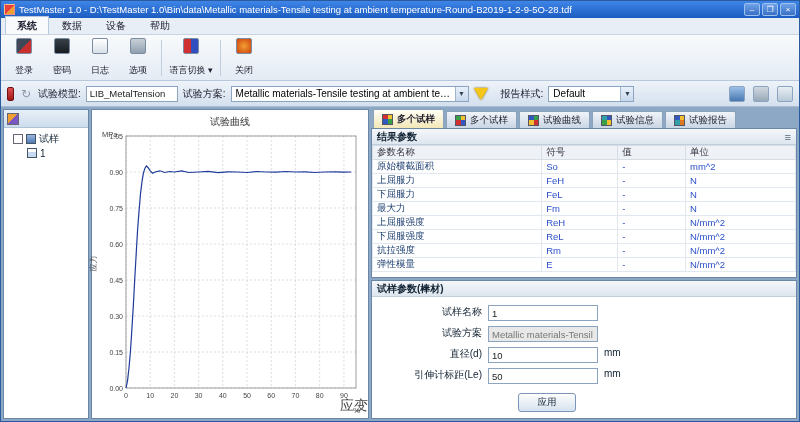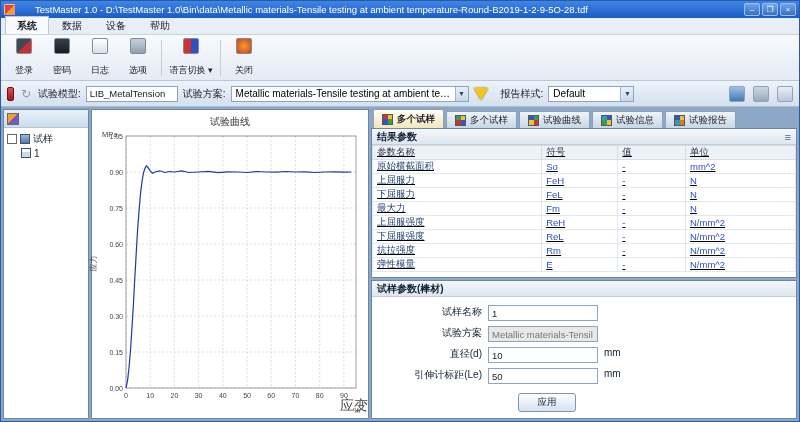--- a/index.html
+++ b/index.html
@@ -1,21 +1,21 @@
 <!DOCTYPE html>
 <html><head>
 <meta charset="utf-8">
 <style>
   * { box-sizing: border-box; margin: 0; padding: 0; }
   html,body { width:800px; height:422px; overflow:hidden;
     font-family:"Liberation Sans","DejaVu Sans",sans-serif; font-size:10px; background:#8da8c4;}
   .window { width:800px; height:422px; display:flex; flex-direction:column; border:1px solid #2a5aa0;}
   
   .titlebar { height:17px; background:linear-gradient(#3f85e8,#1b5cc0); color:#fff;
-    display:flex; align-items:center; padding:0 3px; gap:20px; flex:0 0 17px;}
+    display:flex; align-items:center; padding:0 3px; gap:4px; flex:0 0 17px;}
   .app-icon { width:11px; height:11px; background:linear-gradient(135deg,#e84040 50%,#f0a030 50%); border:1px solid rgba(255,255,255,.4);}
   .title-text { flex:1; font-size:9.5px; white-space:nowrap; overflow:hidden; text-overflow:ellipsis;}
   .win-btns { display:flex; gap:2px;}
   .win-btn { width:16px; height:13px; background:linear-gradient(#6ea2e8,#3a70c4); border:1px solid #9cc0f0;
     color:#fff; font-size:8px; line-height:11px; text-align:center; border-radius:2px;}
   
   .menubar { height:17px; background:#e8eef6; display:flex; align-items:flex-end; padding:0 4px; gap:2px;
     border-bottom:1px solid #c8d4e4; flex:0 0 17px;}
   .menu-item { padding:2px 11px 1px; color:#223; }
   .menu-item.active { background:#f8fafc; border:1px solid #b8c8dc; border-bottom:none; font-weight:bold;}
@@ -54,21 +54,21 @@
   .ic-gears { background:linear-gradient(#d0d8e0,#98a8b8);}
   .ic-scale { background:linear-gradient(#e8eef4,#b8c8d8);}
   
   .content { flex:1; display:flex; padding:2px; gap:2px; background:#8da8c4; min-height:0;}
   .panel { background:#fff; border:1px solid #6a87a8;}
   
   .left-panel { flex:0 0 86px; display:flex; flex-direction:column;}
   .lp-head { height:18px; background:linear-gradient(#e8f0f8,#ccdcec); border-bottom:1px solid #b0c4d8;
     display:flex; align-items:center; padding:0 3px;}
   .lp-ic { width:12px; height:12px; background:linear-gradient(135deg,#f0a030 50%,#7858c0 50%); border:1px solid #667;}
-  .tree { padding:4px 3px;}
+  .tree { padding:4px 9px;}
   .tree-row { display:flex; align-items:center; gap:3px; height:14px;}
   .tree-row.child { padding-left:14px;}
   .chk { width:10px; height:10px; background:#fff; border:1px solid #667; }
   .tree-ic { width:10px; height:10px; background:linear-gradient(#9ab8e0,#5078b0); border:1px solid #456;}
   .tree-ic.curve { background:linear-gradient(#fff 40%,#c8daf0 40%); }
   .tree-lbl { color:#123;}
   
   .chart-panel { flex:0 0 278px; position:relative;}
   .ch-title { position:absolute; top:5px; left:0; right:0; text-align:center; color:#333; font-size:10px;}
   .ch-yunit { position:absolute; top:20px; left:10px; font-size:7.5px; color:#444;}
@@ -88,21 +88,21 @@
   .tab.active { height:19px; background:linear-gradient(#fffef4,#f3e7b8); font-weight:bold;}
   .gicon { width:11px; height:11px; display:grid; grid-template-columns:1fr 1fr; grid-template-rows:1fr 1fr;
     border:1px solid #556; gap:0;}
   .gicon i { display:block;}
   .c-red{background:#d03030}.c-yel{background:#f0c030}.c-grn{background:#38a048}
   .c-blu{background:#3058c0}.c-tea{background:#30a0a8}.c-org{background:#e07820}
   .result-panel { flex:0 0 150px; display:flex; flex-direction:column; min-height:0;}
   .sec-head { flex:0 0 16px; background:linear-gradient(#f4f7fa,#dde6ef); border-bottom:1px solid #c0cedc;
     display:flex; align-items:center; padding:0 5px; color:#123; font-weight:bold;}
   .sec-head .menu-glyph { margin-left:auto; color:#567; font-size:11px;}
-  .rtable-wrap { flex:1; overflow:hidden;text-decoration:underline;}
+  .rtable-wrap { flex:1; overflow:hidden;}
   table { width:100%; border-collapse:collapse; table-layout:fixed;}
   th,td { border:1px solid #e2e8f0; font-size:9.5px; font-weight:normal; text-align:left;
     padding:0 4px; height:13px; white-space:nowrap; overflow:hidden;}
   th { background:#eef1f5; color:#334; border-color:#d5dde6;}
   col.c-name{width:40%} col.c-sym{width:18%} col.c-val{width:16%} col.c-unit{width:26%}
   td.name { color:#1a3c6e;}
   td.sym, td.val, td.unit { color:#2b50c8;}
   .spec-panel { flex:1; margin-top:2px; display:flex; flex-direction:column; min-height:0;}
   .form { padding:8px 10px 0 18px;}
   .frow { display:flex; align-items:flex-start; gap:6px; margin-bottom:5px;}

